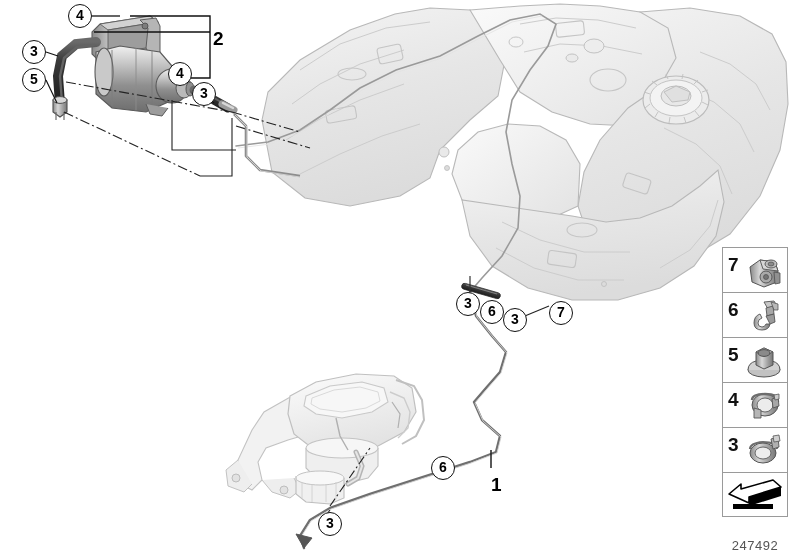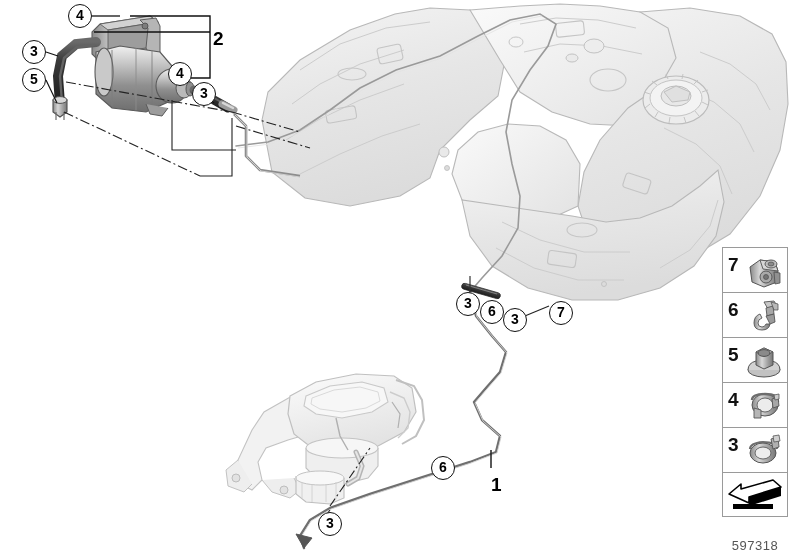--- a/index.html
+++ b/index.html
@@ -374,15 +374,15 @@
 
     <div class="lrow">
       <svg style="position:absolute;left:4px;top:5px;width:56px;height:33px" viewBox="0 0 56 33">
         <path d="M2,16 L14,6 L14,11 L46,2 L54,9 L22,19 L22,25 Z" fill="#ffffff" stroke="#000" stroke-width="1.6" stroke-linejoin="round"></path>
         <path d="M54,9 L54,18 L22,28 L22,19 Z" fill="#000000"></path>
         <rect x="6" y="26" width="40" height="5" fill="#000000"></rect>
       </svg>
     </div>
   </div>
 
-  <div id="drawnum">597318</div>
+  <div id="drawnum">247492</div>
 
 </div>
 
 </body></html>

